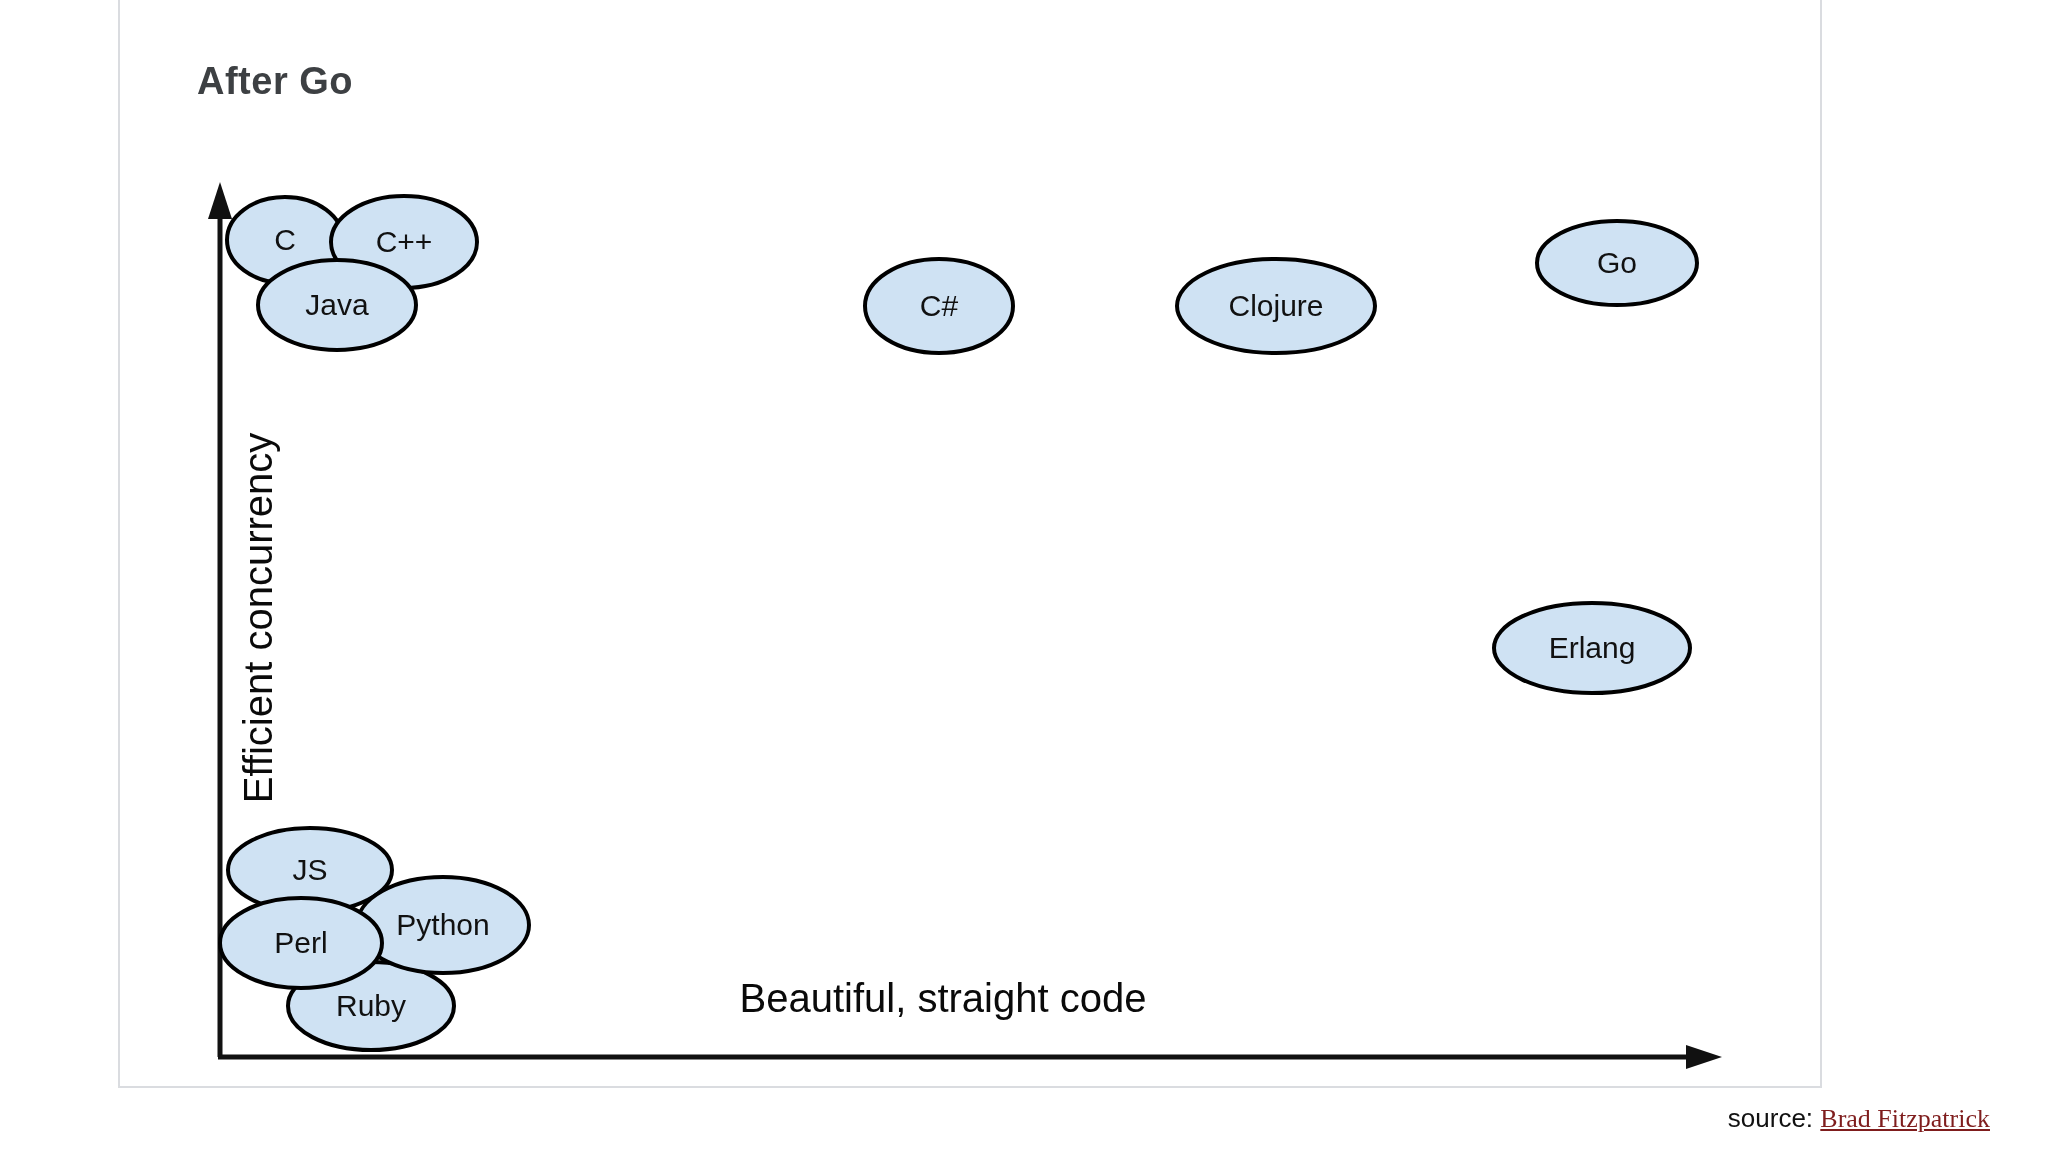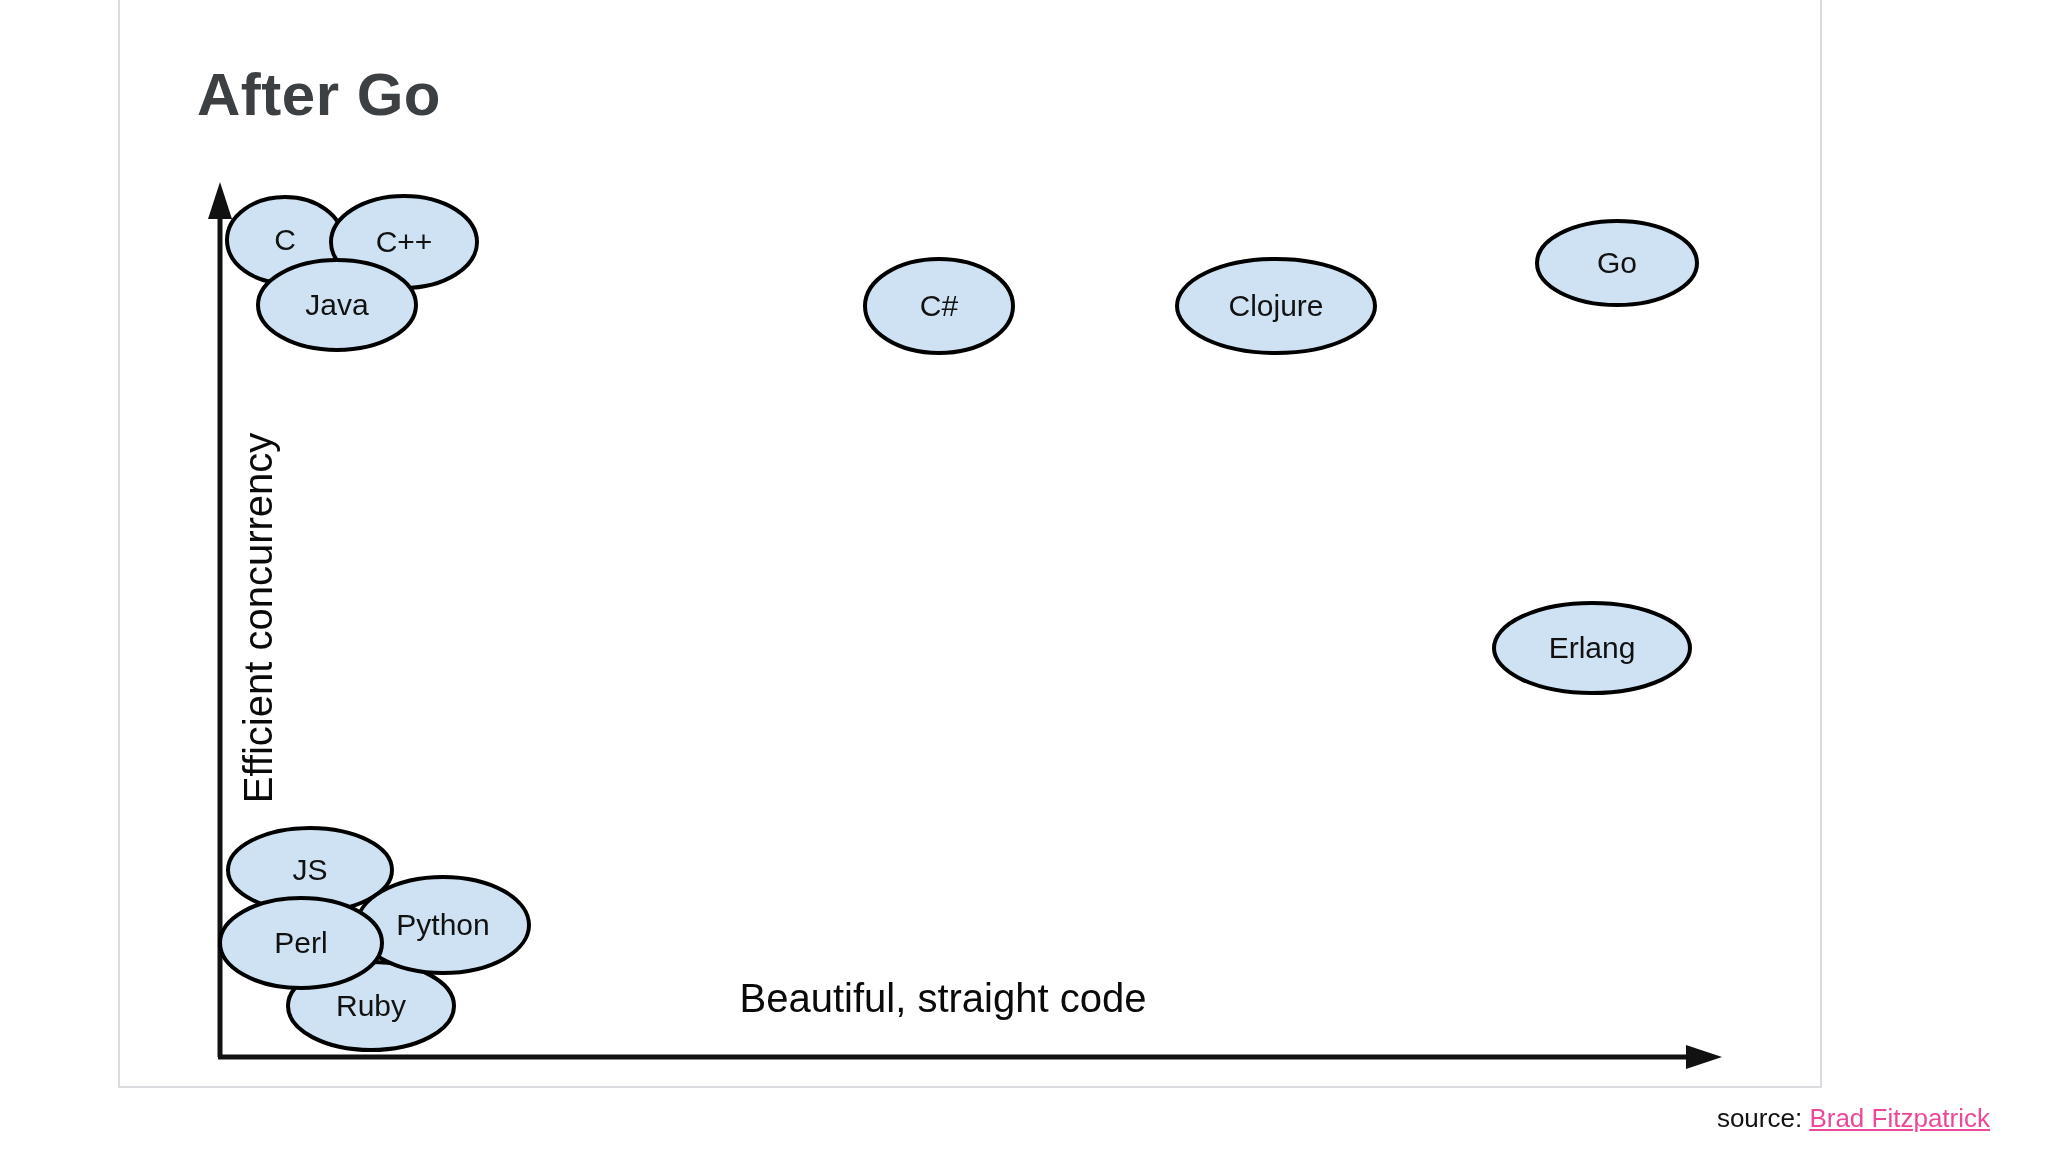--- a/index.html
+++ b/index.html
@@ -22,21 +22,21 @@
     width: 1700px;
     height: 1090px;
     background: #ffffff;
     border: 2px solid #dadce0;
     box-sizing: content-box;
   }
   .slide-title {
     position: absolute;
     left: 197px;
     top: 60px;
-    font-size: 60px;
+    font-size: 38px;
     font-weight: 700;
     color: #3d4043;
     letter-spacing: 0.5px;
     white-space: nowrap;
   }
   #diagram-svg {
     position: absolute;
     left: 0;
     top: 0;
   }
@@ -116,16 +116,16 @@
         <text x="301" y="953" class="bubble-label">Perl</text>
       </g>
 
     <text class="axis-label" transform="translate(272 618) rotate(-90)" text-anchor="middle">Efficient concurrency</text>
 
     <text class="axis-label" x="943" y="1012" text-anchor="middle">Beautiful, straight code</text>
   </svg>
 
   <div class="footer">
     <span>source:</span>
-    <a style="color: #ec4899;">Brad Fitzpatrick</a>
+    <a style="color: #7f1d1d; font-family: Liberation Serif, serif;">Brad Fitzpatrick</a>
   </div>
 
 </div>
 
 </body></html>

